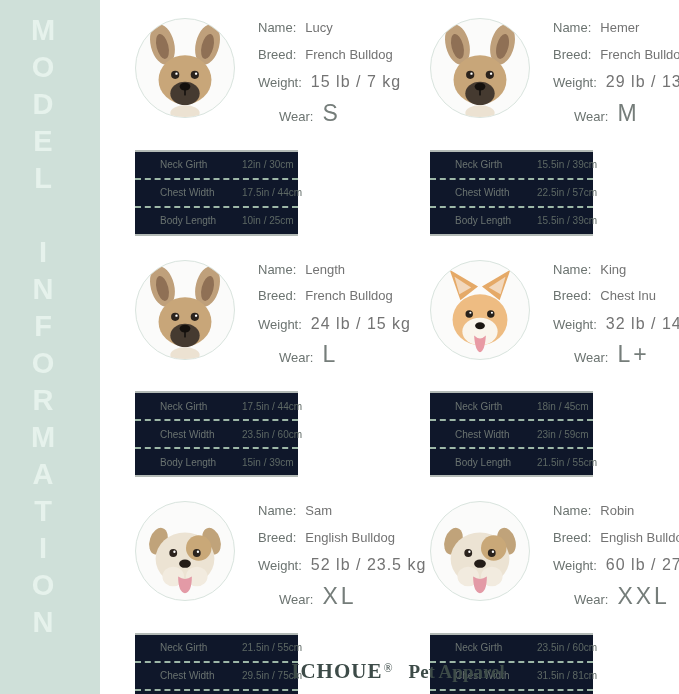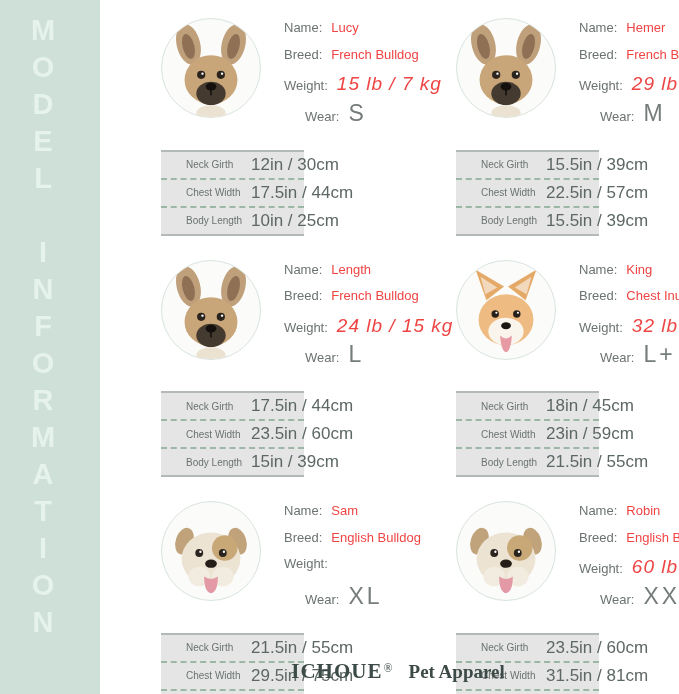--- a/index.html
+++ b/index.html
@@ -16,53 +16,53 @@
     padding-top:12px;box-sizing:border-box;
   }
   .sidebar .letter{
     width:100%;text-align:center;
     font-size:29px;font-weight:bold;line-height:37px;
     color:#e6f2ec;letter-spacing:0;
     padding-right:14px;box-sizing:border-box;
   }
   .sidebar .word-gap{height:37px;}
   
-  .content{position:absolute;left:100px;top:0;right:0;bottom:0;padding-left:26px;}
+  .content{position:absolute;left:100px;top:0;right:0;bottom:0;}
   .cards{
     padding:18px 0 0 35px;
     display:grid;
     grid-template-columns:295px 1fr;
   }
   .card{width:283px;margin-bottom:24px;}
   .card-top{display:flex;}
   .photo{
     width:100px;height:100px;border-radius:50%;
     border:1px solid #d9e4de;
     background:#fbfbfa;
     overflow:hidden;flex:none;box-sizing:border-box;
   }
   .photo svg{width:100%;height:100%;display:block;}
   .info{margin-left:23px;padding-top:2px;}
   .line{display:flex;align-items:baseline;height:26.5px;white-space:nowrap;}
   .lbl{font-size:13px;color:#6b7370;}
-  .val{font-size:13px;color:#ef4444;margin-left:9px;}
-  .val-weight{font-size:19px;letter-spacing:1px;font-style:italic;}
+  .val{font-size:13px;color:#737373;margin-left:9px;}
+  .val-weight{font-size:16px;letter-spacing:1px;}
   .line-wear{height:30px;margin-left:21px;}
   .val-wear{font-size:23px;letter-spacing:3px;color:#757d7a;font-weight:400;}
   
   .mtable{
-    width:143px;margin-top:20px;
-    background:#e5e5e5;
+    width:163px;margin-top:20px;
+    background:#0f172a;
     border-top:2px solid #b3bab6;
     border-bottom:2px solid #b3bab6;
   }
   .mrow{display:flex;align-items:center;height:26px;white-space:nowrap;}
   .mrow.dashed{border-bottom:2px dashed #9db7a7;}
   .mlbl{margin-left:25px;width:60px;font-size:10px;color:#6a7370;flex:none;}
-  .mval{margin-left:5px;font-size:17px;color:#5d6864;}
+  .mval{margin-left:22px;font-size:10px;color:#5d6864;}
   
   .footer{
     position:absolute;left:17px;right:0;bottom:10px;
     text-align:center;color:#3d4b48;
     font-family:"Liberation Serif","DejaVu Serif",serif;
     white-space:nowrap;
   }
   .brand{font-size:21px;font-weight:bold;letter-spacing:1px;}
   .reg{font-size:12px;vertical-align:super;margin-left:1px;}
   .tagline{font-size:19px;font-weight:bold;margin-left:16px;}
@@ -329,20 +329,21 @@
         <div class="line">
           <span class="lbl">Name:</span>
           <span class="val">Sam</span>
         </div>
         <div class="line">
           <span class="lbl">Breed:</span>
           <span class="val">English Bulldog</span>
         </div>
         <div class="line">
           <span class="lbl">Weight:</span>
+          <span class="val val-weight">52 lb / 23.5 kg</span>
         </div>
         <div class="line line-wear">
           <span class="lbl">Wear:</span>
           <span class="val val-wear">XL</span>
         </div>
       </div>
     </div>
     <div class="mtable">
       <div class="mrow dashed">
         <span class="mlbl">Neck Girth</span>

